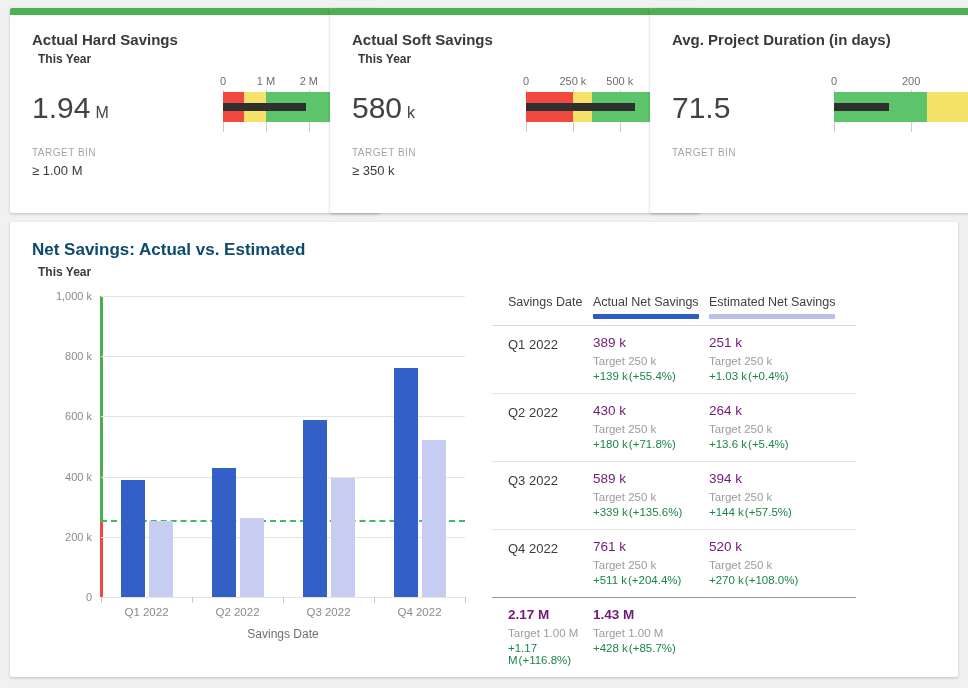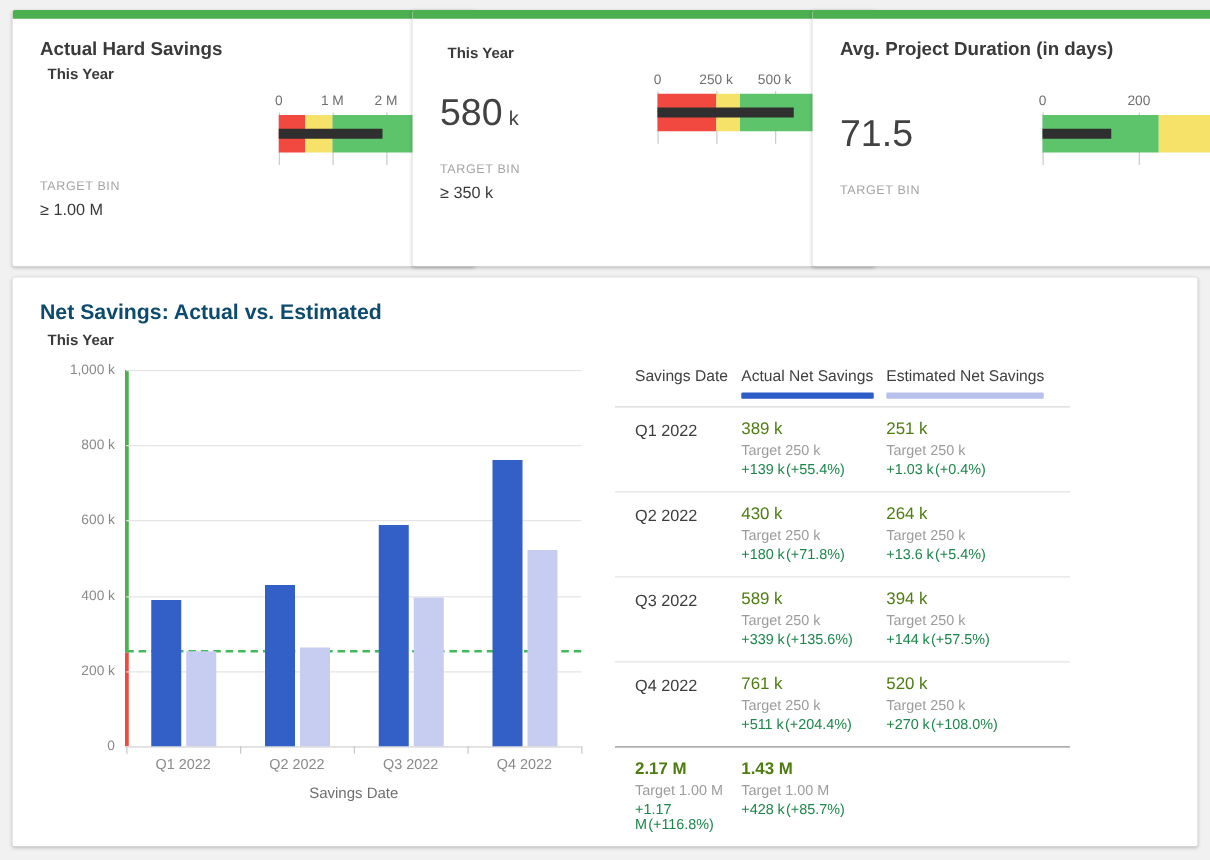--- a/index.html
+++ b/index.html
@@ -63,37 +63,38 @@
   .h-cell:first-child, .t-row > :first-child { padding-left:16px; }
   .h-wrap { display:inline-block; }
   .h-text { font-size:12.5px; color:#404040; white-space:nowrap; }
   .h-bar { height:5px; margin-top:4px; border-radius:1px; width:100%; }
   .h-bar-actual { background:var(--hblue,#2c5cc5); }
   .h-bar-est { background:var(--hlav,#b7c1ec); }
   .t-row { padding:9px 0 11px; border-bottom:1px solid #e3e3e3; }
   .t-row.total { border-top:1px solid #9b9b9b; border-bottom:none; margin-top:-1px; }
   .r-label { font-size:13px; color:#3c3c3c; padding-top:2px; }
   .t-row.total .r-label { font-weight:700; }
-  .cell .v { font-size:13.5px; color:#4d7c0f; }
+  .cell .v { font-size:13.5px; color:#701a75; }
   .t-row.total .cell .v { font-weight:700; }
   .cell .tgt { font-size:11.5px; color:#9c9c9c; margin-top:5px; }
   .cell .var { font-size:11.5px; color:var(--pos,#1b8649); margin-top:3px; }
   .cell .var .pct { margin-left:1px; }
 </style>
 </head>
 <body>
 
 <div class="dashboard">
 
   <section class="card kpi-card" id="card-0">
     <div class="accent"></div>
     <div class="card-body">
       <h2 class="kpi-title">Actual Hard Savings</h2>
       <div class="kpi-subtitle">This Year</div>
       <div class="kpi-row">
+        <div class="kpi-value"><span>1.94</span><span class="kpi-unit">M</span></div>
         <div class="bullet">
           <div class="bullet-labels">
               <span style="left: 0%;">0</span>
               <span style="left: 32.2581%;">1 M</span>
               <span style="left: 64.5161%;">2 M</span>
               <span style="left: 96.7742%;">3 M</span>
             </div>
           <div class="bullet-track">
               <div class="tickline" style="left: 0%;"></div>
               <div class="tickline" style="left: 32.2581%;"></div>
@@ -109,20 +110,21 @@
       <div class="target-bin">
         <div class="tb-label">TARGET BIN</div>
         <div class="tb-value">≥ 1.00 M</div>
       </div>
     </div>
   </section>
 
   <section class="card kpi-card" id="card-1">
     <div class="accent"></div>
     <div class="card-body">
+      <h2 class="kpi-title">Actual Soft Savings</h2>
       <div class="kpi-subtitle">This Year</div>
       <div class="kpi-row">
         <div class="kpi-value"><span>580</span><span class="kpi-unit">k</span></div>
         <div class="bullet">
           <div class="bullet-labels">
               <span style="left: 0%;">0</span>
               <span style="left: 31.25%;">250 k</span>
               <span style="left: 62.5%;">500 k</span>
               <span style="left: 93.75%;">750 k</span>
             </div>

